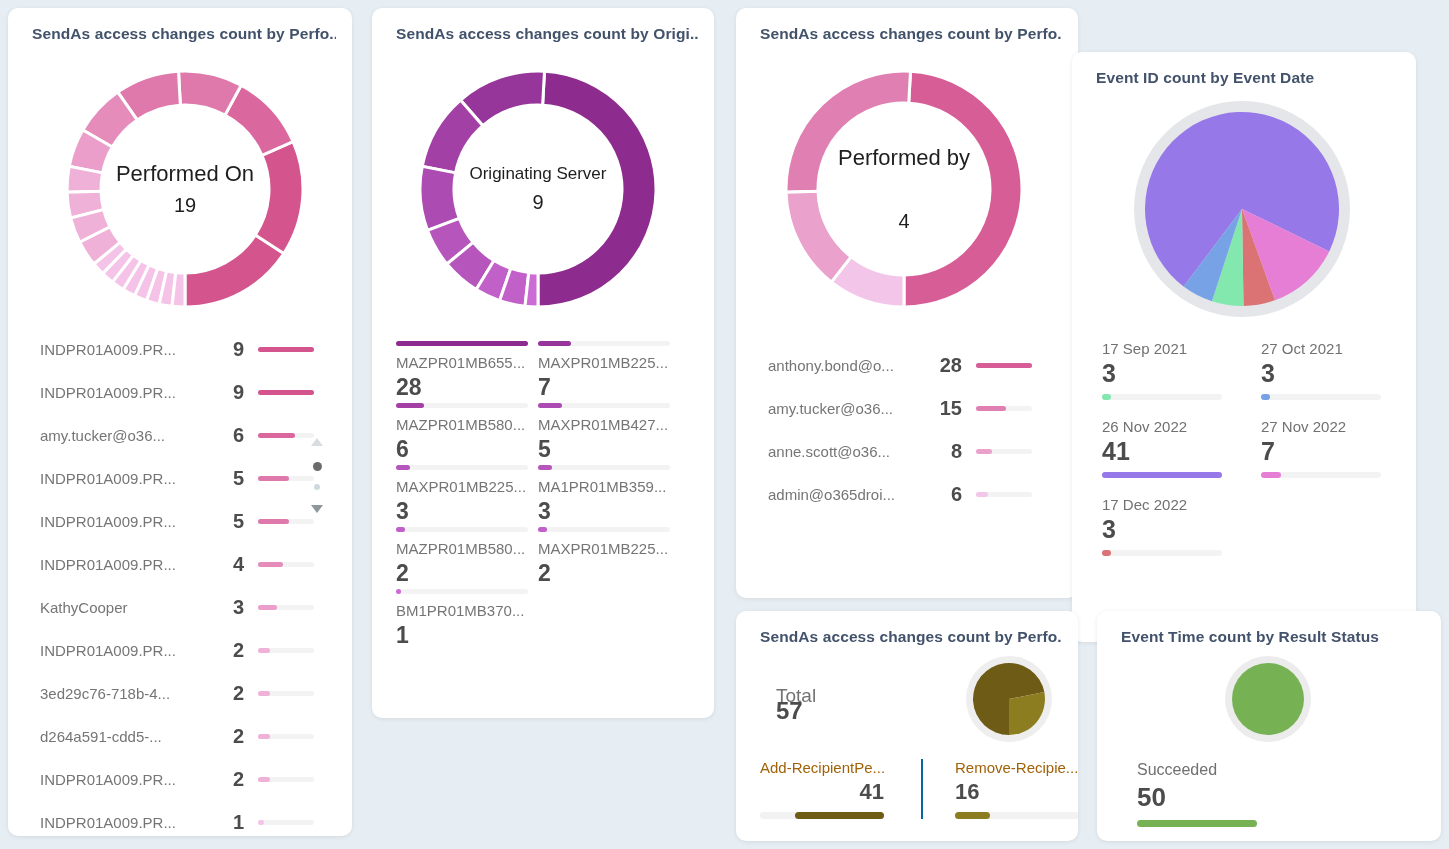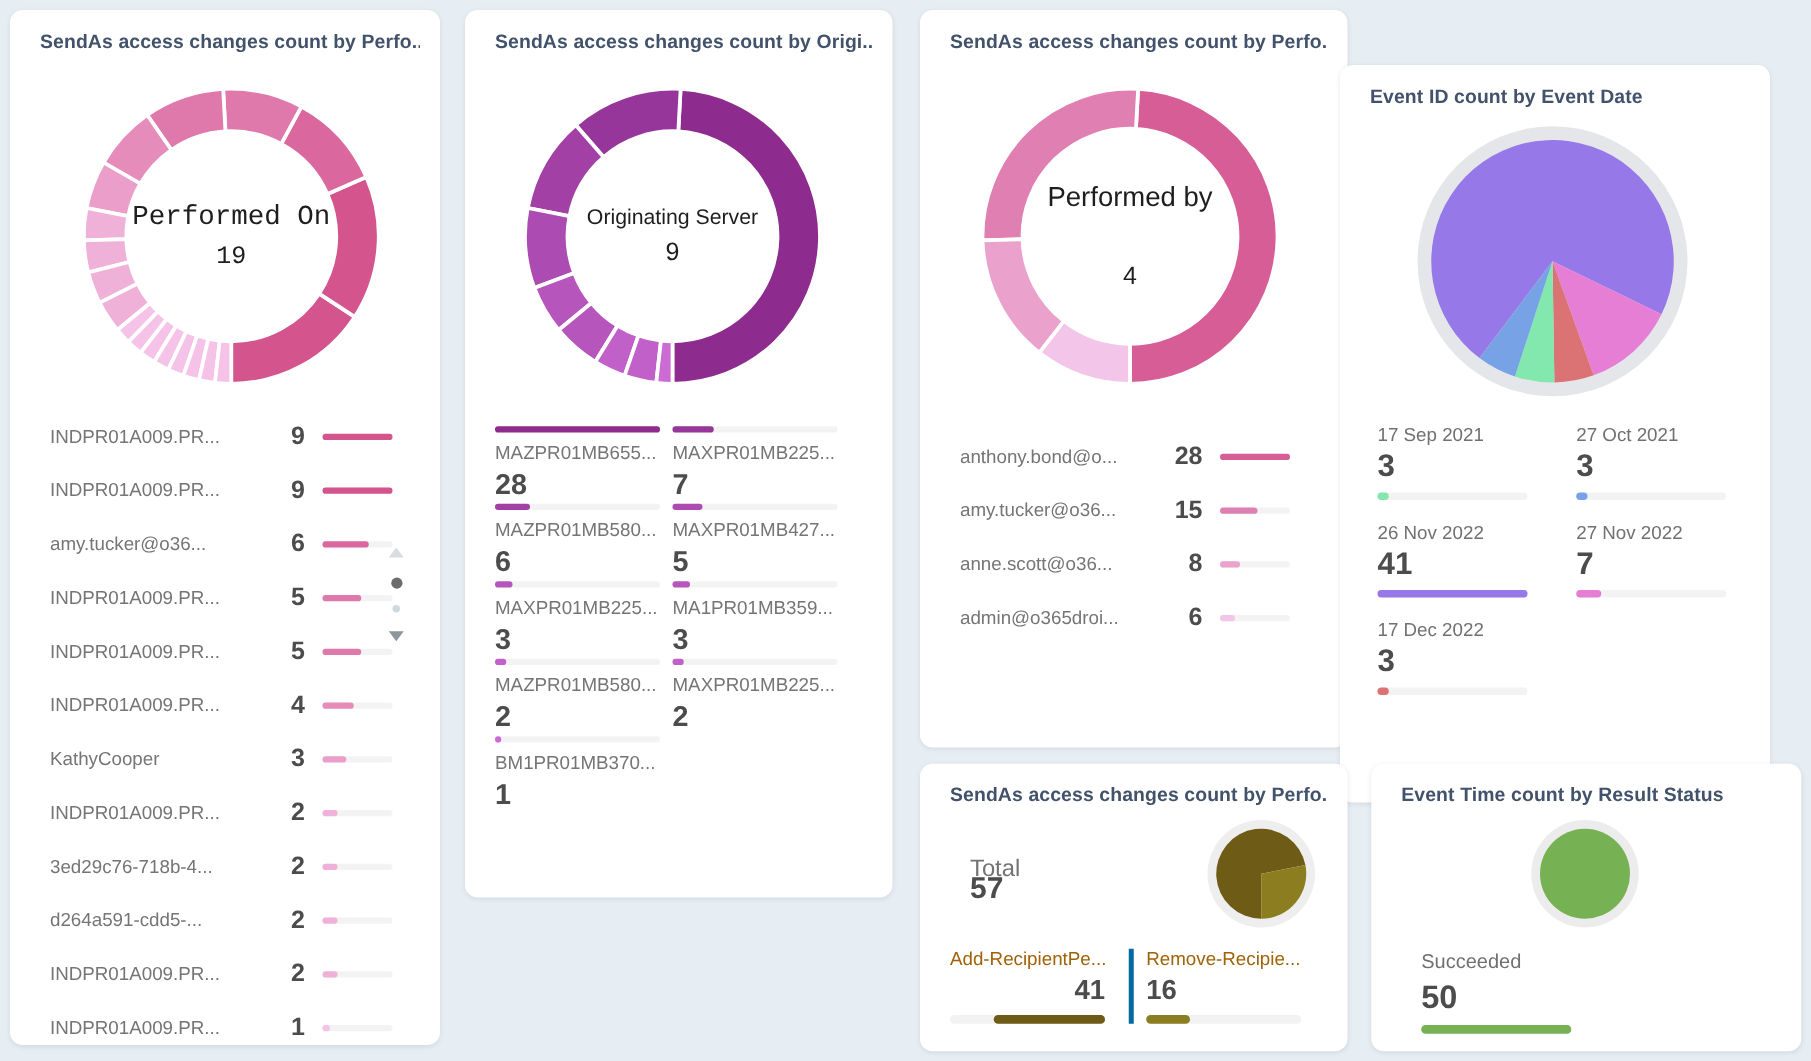--- a/index.html
+++ b/index.html
@@ -25,21 +25,21 @@
   #chart0{left:57px;top:61px;}
   #chart1{left:46px;top:61px;}
   #chart2{left:48px;top:61px;}
   #chart3{left:60px;top:47px;}
   #chart4{left:228px;top:43px;}
   #chart5{left:126px;top:43px;}
 
   .donut-center{position:absolute;width:240px;height:240px;
       display:flex;flex-direction:column;align-items:center;justify-content:center;
       text-align:center;pointer-events:none;}
-  #c1-center{left:57px;top:61px;font-family:Liberation Mono, monospace;}
+  #c1-center{left:57px;top:61px;}
   #c2-center{left:46px;top:61px;}
   #c3-center{left:48px;top:61px;gap:32px;}
   .dc-label{font-size:22px;color:#1e1e1e;line-height:1.2;}
   #c2-center .dc-label{font-size:17px;}
   .dc-value{font-size:20px;color:#1e1e1e;margin-top:6px;}
 
   
   .rows{position:absolute;display:flex;flex-direction:column;}
   #card1 .rows{left:32px;top:320px;right:38px;}
   #card3 .rows{left:32px;top:336px;right:46px;}
@@ -73,21 +73,21 @@
   .g4cell{height:58px;}
   .g4lbl{font-size:15px;color:#717171;white-space:nowrap;overflow:hidden;}
   .g4val{font-size:25px;font-weight:600;color:#4c4c4c;margin-top:2px;}
   .g4bar{width:100%;height:6px;border-radius:3px;background:#f3f3f4;display:flex;margin-top:6px;}
 
   
   .total-label{position:absolute;left:40px;top:62px;font-size:19px;color:#737373;margin-top:12px;}
   .total-value{position:absolute;left:40px;top:86px;font-size:24px;font-weight:600;color:#4c4c4c;}
   .split{position:absolute;left:24px;top:148px;display:flex;}
   .sp-item{width:124px;}
-  .sp-item + .sp-item{border-left:4px solid #0369a1;padding-left:10px;margin-left:19px;}
+  .sp-item + .sp-item{border-left:2px solid #0369a1;padding-left:32px;margin-left:37px;}
   .sp-lbl{font-size:15px;color:#a16207;white-space:nowrap;overflow:hidden;}
   .sp-val{font-size:22px;font-weight:700;color:#4c4c4c;margin-top:3px;}
   .sp-val.right{text-align:right;}
   .sp-bar{margin-top:7px;height:7px;border-radius:4px;background:#f2f2f2;display:flex;}
   .sp-bar.right{justify-content:flex-end;}
   .sp-fill{display:block;height:100%;border-radius:4px;}
 
   
   .single{position:absolute;left:40px;top:150px;width:120px;}
   .rs-lbl{font-size:16px;color:#707070;}

